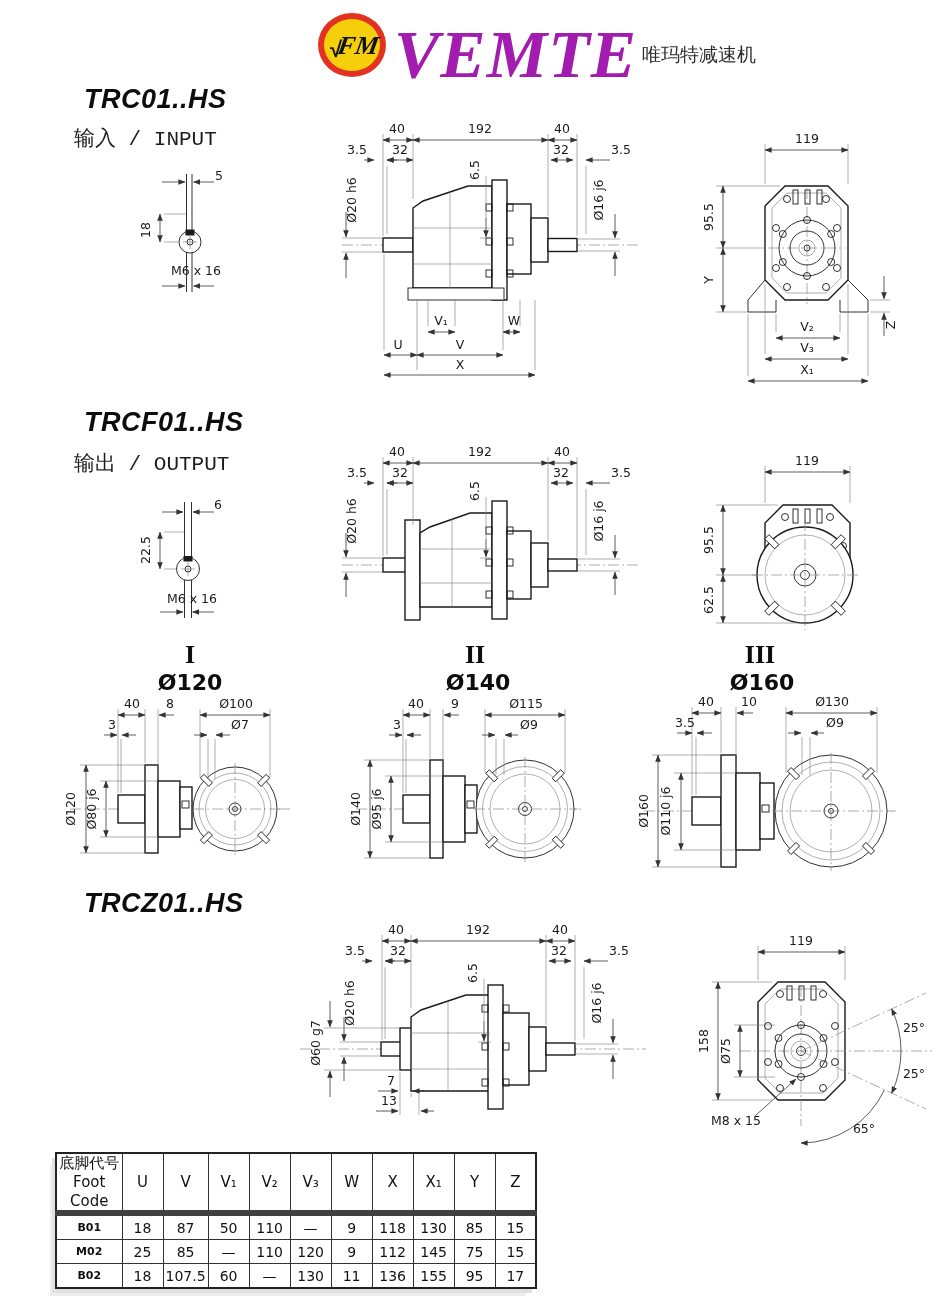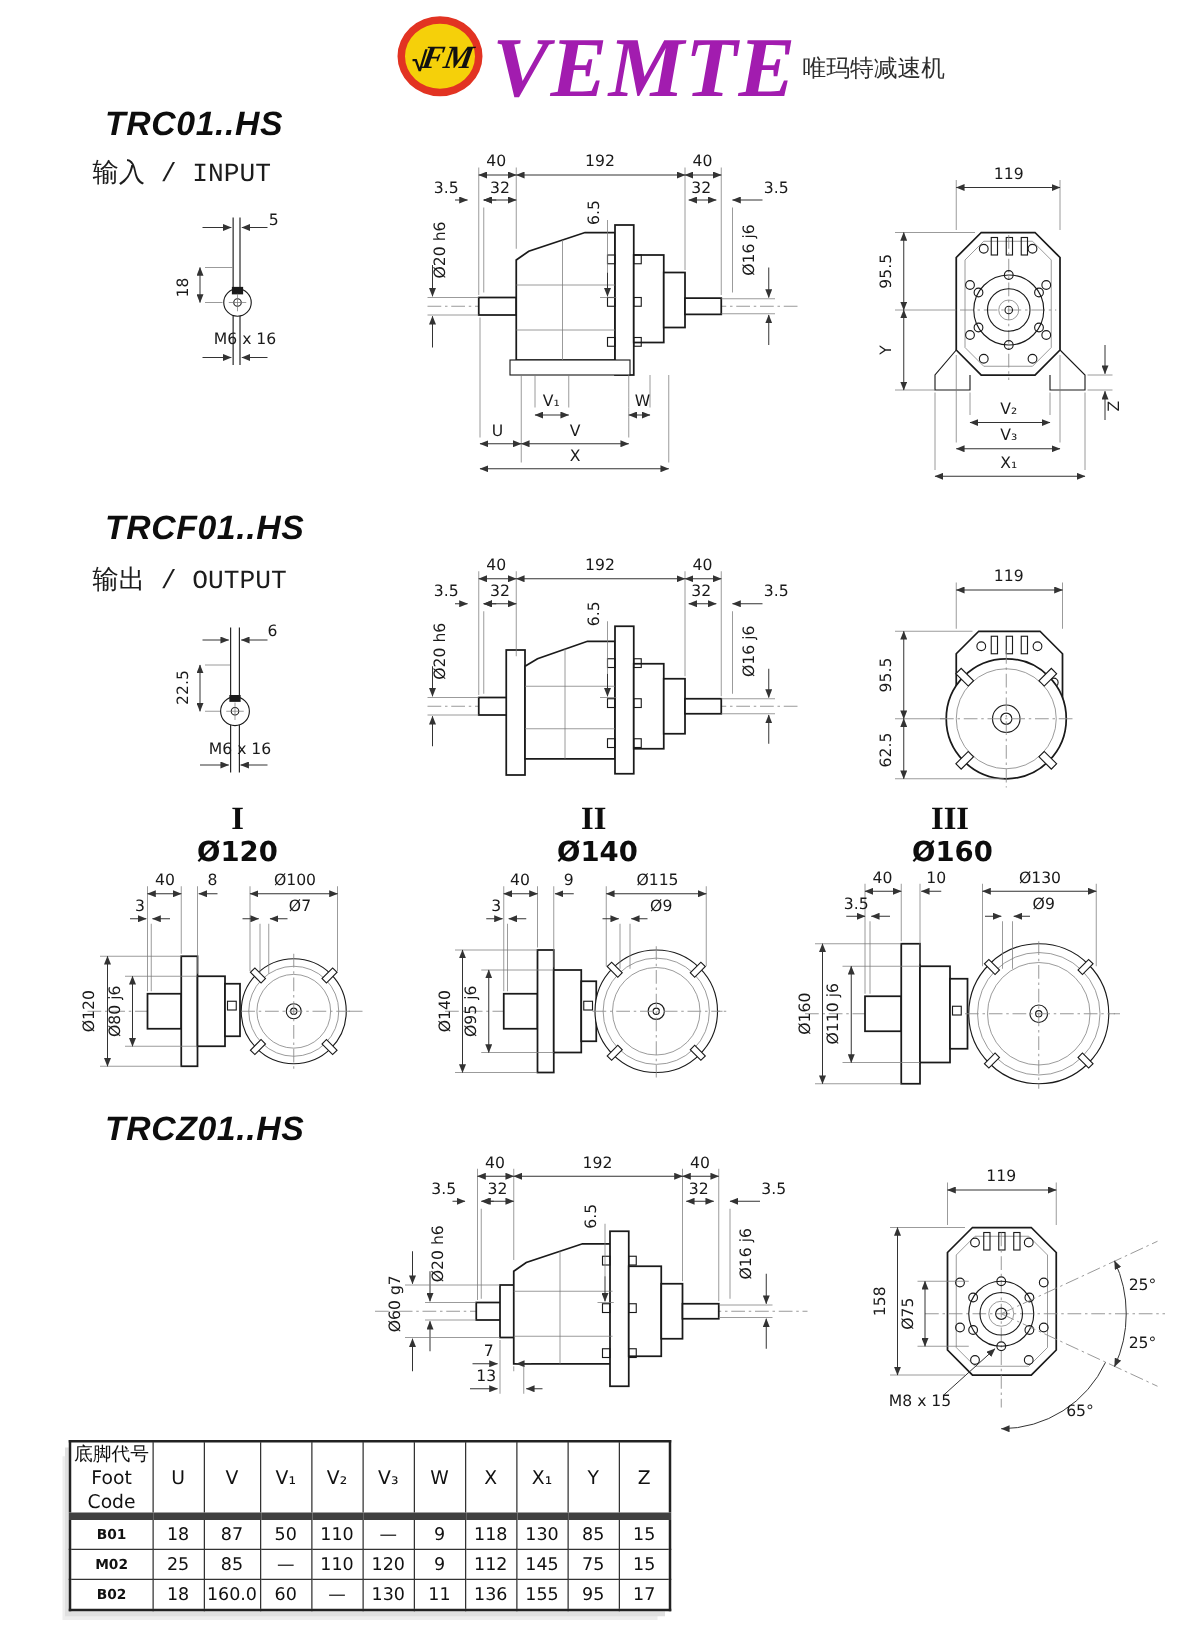--- a/index.html
+++ b/index.html
@@ -692,21 +692,21 @@
         <td>120</td>
         <td>9</td>
         <td>112</td>
         <td>145</td>
         <td>75</td>
         <td>15</td>
       </tr>
       <tr>
         <td class="code">B02</td>
         <td>18</td>
-        <td>160.0</td>
+        <td>107.5</td>
         <td>60</td>
         <td>—</td>
         <td>130</td>
         <td>11</td>
         <td>136</td>
         <td>155</td>
         <td>95</td>
         <td>17</td>
       </tr>
     </tbody>

